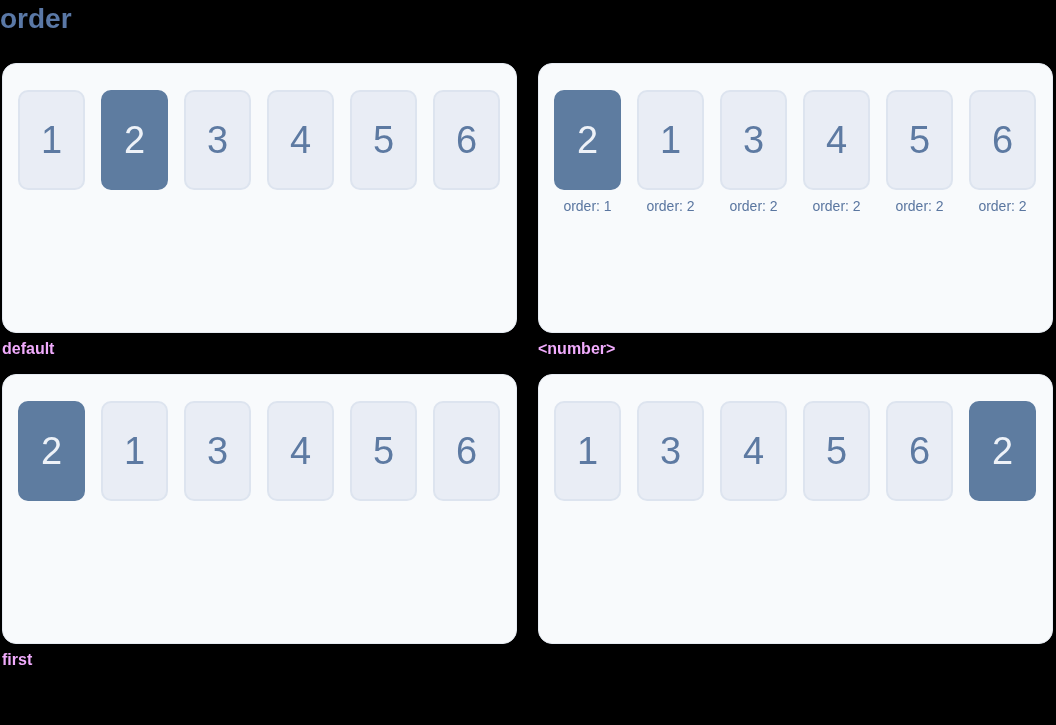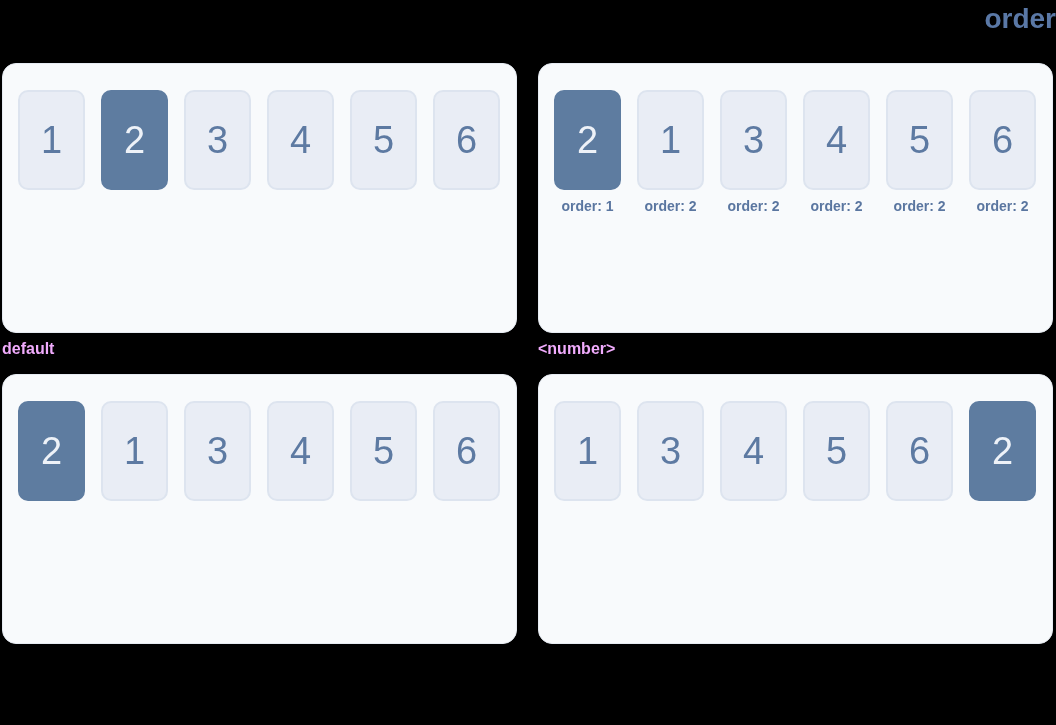--- a/index.html
+++ b/index.html
@@ -14,21 +14,21 @@
   .page {
     width: 1056px;
     height: 725px;
     position: relative;
   }
   .title {
     margin: 0;
     padding-top: 4px;
     height: 30px;
     line-height: 30px;
-    text-align: right;
+    text-align: left;
     font-size: 28px;
     font-weight: 700;
     color: #5a78a6;
   }
   .grid {
     display: grid;
     grid-template-columns: 515px 515px;
     column-gap: 21px;
     row-gap: 16px;
     margin: 29px 0 0 2px;
@@ -68,21 +68,21 @@
     color: #5d7aa2;
   }
   .box.active {
     background: #5e7ca0;
     border-color: #5e7ca0;
     color: #eef2f8;
   }
   .caption {
     margin-top: 8px;
     font-size: 14px;
-    font-weight: 700;
+    font-weight: 400;
     color: #5a76a0;
     white-space: nowrap;
   }
   .panel-label {
     margin-top: 7px;
     height: 18px;
     line-height: 18px;
     font-size: 16px;
     font-weight: 700;
     color: #f0abfc;
@@ -162,20 +162,21 @@
           <div class="box-col">
             <div class="box">4</div>
           </div>
           <div class="box-col">
             <div class="box">5</div>
           </div>
           <div class="box-col">
             <div class="box">6</div>
           </div>
         </div>
+    <div class="panel-label">first</div>
   </div>
 
   <div class="cell">
     <div class="panel">
           <div class="box-col">
             <div class="box">1</div>
           </div>
           <div class="box-col">
             <div class="box">3</div>
           </div>

